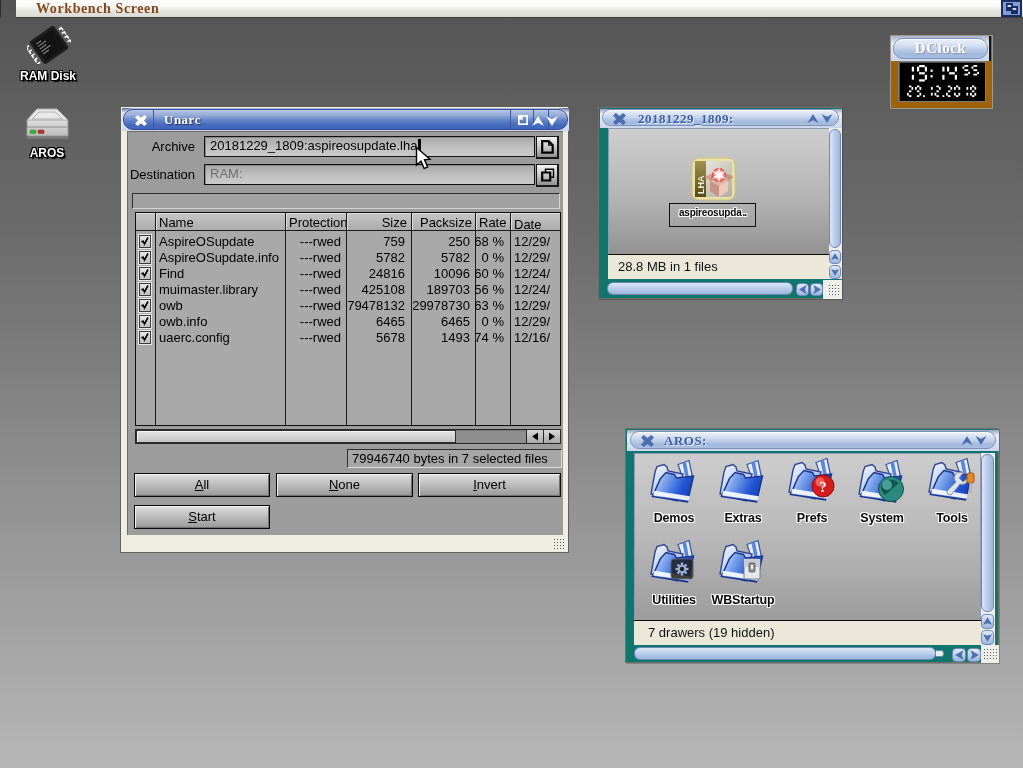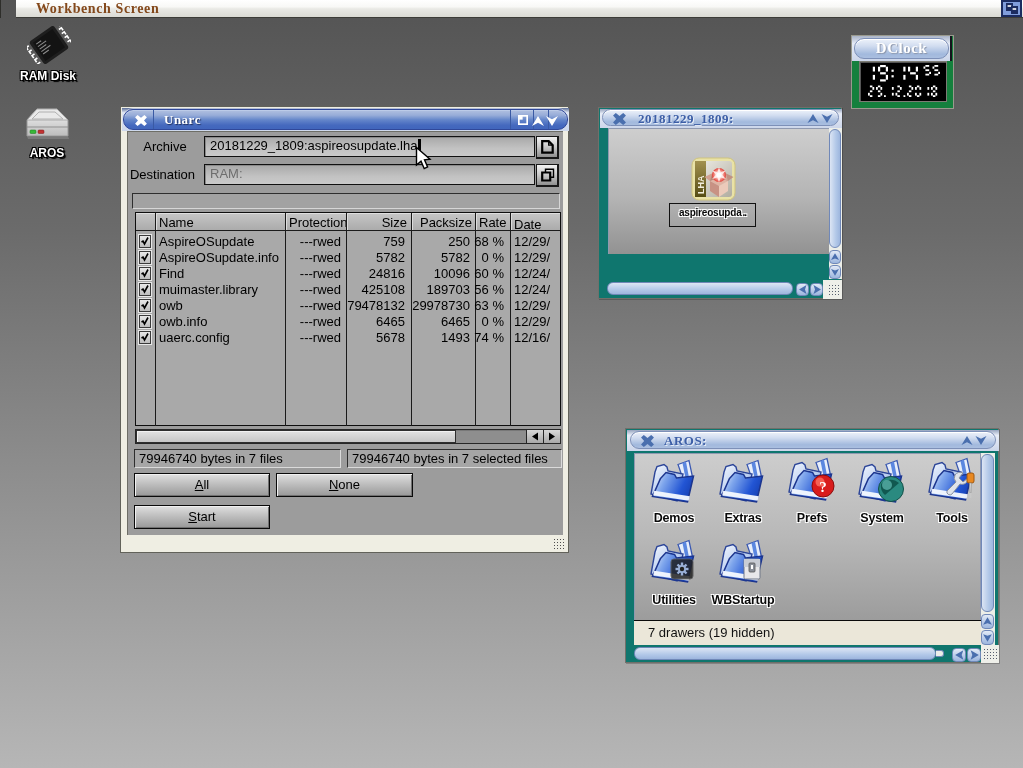--- a/index.html
+++ b/index.html
@@ -109,21 +109,21 @@
   <svg style="position:absolute;right:23px;top:5.5px" width="12" height="10" viewBox="0 0 11 9">
    <path d="M0 9 L5.5 0 L11 9 L5.5 6.2 Z" fill="#fff"></path>
       </svg>
   <div class="abs" style="right:18px;top:0;bottom:0;width:1px;background:#3a5aa4"></div>
   <svg style="position:absolute;right:9px;top:5.5px" width="12" height="10" viewBox="0 0 11 9">
    <path d="M0 0 L5.5 2.8 L11 0 L5.5 9 Z" fill="#fff"></path>
       </svg>
 </div>
 <div class="abs" style="left:6px;top:24px;width:436px;height:404px;background:#9c9c9c;border-left:1px solid #6e6e66;border-top:1px solid #6e6e66"></div>
 
-<div class="abs" style="right:373px;top:32px;width:60px;height:16px;font-size:13px;color:#000;text-align:center">Archive</div>
+<div class="abs" style="right:373px;top:32px;width:60px;height:16px;font-size:13px;color:#000;text-align:right">Archive</div>
 <div class="field" style="left:83px;top:29px;width:331px;height:21px">20181229_1809:aspireosupdate.lha<span style="display:inline-block;width:3px;height:13px;background:#000;vertical-align:-2px;margin-left:1px"></span></div>
 <div class="pbtn" style="left:415px;top:29px;width:23px;height:23px">
  <svg style="position:absolute;left:4px;top:3px" width="13" height="14" viewBox="0 0 13 14">
   <path d="M1.2 1.2 h6.5 l4 4 v7.5 h-10.5 z" fill="none" stroke="#000" stroke-width="2.2"></path>
   <path d="M7.7 1.2 v4 h4" fill="none" stroke="#000" stroke-width="1.3"></path>
       </svg>
 </div>
 <div class="abs" style="right:373px;top:60px;width:80px;height:16px;font-size:13px;color:#000;text-align:right">Destination</div>
 <div class="field" style="left:83px;top:57px;width:331px;height:21px;color:#6e6e6e">RAM:</div>
 <div class="pbtn" style="left:415px;top:57px;width:23px;height:23px">
@@ -238,24 +238,24 @@
           <path d="M11 2.5 L5 6.5 L11 10.5 Z" fill="#000"></path>
         </svg>
       </div>
  <div class="abs" style="left:407px;top:0;width:17px;height:13px;border-left:1px solid #262626;background:linear-gradient(180deg,#d8d8d8,#a8a8a8)">
   <svg width="16" height="13" viewBox="0 0 16 13">
           <path d="M5 2.5 L11 6.5 L5 10.5 Z" fill="#000"></path>
         </svg>
       </div>
 </div>
 
-<div class="statusbox" style="left:13px;top:342px;width:207px;height:19px">79946740 bytes in 7 files</div>
 <div class="statusbox" style="left:226px;top:342px;width:215px;height:19px">79946740 bytes in 7 selected files</div>
 <div class="btn" style="left:13px;top:366px;width:136px;height:24px;line-height:22px"><u>A</u>ll</div>
     <div class="btn" style="left:155px;top:366px;width:137px;height:24px;line-height:22px"><u>N</u>one</div>
+    <div class="btn" style="left:297px;top:366px;width:143px;height:24px;line-height:22px"><u>I</u>nvert</div>
     <div class="btn" style="left:13px;top:398px;width:136px;height:24px;line-height:22px"><u>S</u>tart</div>
     <div class="sgad" style="left:432px;top:431px;width:12px;height:12px"></div>
   </div>
 <div class="silwin" style="left:598px;top:107px;width:244px;height:192px">
 <div class="abs" style="left:1px;top:1px;width:242px;height:19px;background:linear-gradient(180deg,#98a5bf 0%,#e8edf7 25%,#ccd6ea 100%)"></div>
 <div class="pill inact" style="left:3px;top:1px;width:237px;height:17px">
   <svg style="position:absolute;left:10px;top:3px" width="13" height="12" viewBox="0 0 14 13">
    <path d="M3 0 L7 3.2 L11 0 L14 2.6 L10.6 6.5 L14 10.4 L11 13 L7 9.8 L3 13 L0 10.4 L3.4 6.5 L0 2.6 Z" fill="#4a6fae"></path>
       </svg>
   <div class="wtitle inact" style="left:35px;top:1px">20181229_1809:</div>
@@ -299,20 +299,21 @@
     <path d="M37 24 L35 17 L28 20 Z" fill="#d4a898"></path>
     <circle cx="28" cy="18" r="7" fill="url(#star)"></circle>
     <path d="M28 10 l1.6 5.2 5.2-1.6-3.6 4.2 3.6 4.2-5.2-1.6-1.6 5.2-1.6-5.2-5.2 1.6 3.6-4.2-3.6-4.2 5.2 1.6 z" fill="#fff0ec" opacity="0.9"></path>
     <circle cx="28" cy="18" r="2.6" fill="#fff"></circle>
    </g>
   </svg>
       </div>
   <div class="abs" style="left:60px;top:74px;width:87px;height:24px;border:1px solid #111"></div>
   <div class="dlab" style="left:60px;top:78px;width:87px;font-size:10px">aspireosupda<span style="letter-spacing:-1px"> ..</span></div>
 </div>
+<div class="istat" style="left:9px;top:146px;width:222px;height:25px;padding:4px 0 0 10px">28.8 MB in 1 files</div>
 
 <div class="abs" style="left:230px;top:20px;width:13px;height:151px;background:#eceee8">
  <div class="abs" style="left:0px;top:1px;width:12px;height:119px;background:linear-gradient(90deg,#dce5f4 0%,#b2c8e8 60%,#9db6de 100%);border:1px solid #7088b8;border-radius:6px"></div>
  <div class="sarr" style="left:0;top:122px;width:12px;height:14px">
   <svg width="10" height="12" viewBox="0 0 10 10" style="margin:0 auto">
           <path d="M1 8 L5 1.2 L9 8 L5 6.6 Z" class="bluearr"></path>
         </svg>
       </div>
  <div class="sarr" style="left:0;top:137px;width:12px;height:14px">
   <svg width="10" height="12" viewBox="0 0 10 10" style="margin:0 auto">
@@ -567,21 +568,21 @@
       </svg>
     </div>
 <div class="sarr" style="left:341px;top:219px;width:14px;height:14px">
  <svg width="13" height="12" viewBox="0 0 10 10">
         <path d="M1.8 1 L8.6 5 L1.8 9 L3.2 5 Z" class="bluearr"></path>
       </svg>
     </div>
 <div class="abs" style="left:355px;top:216px;width:18px;height:18px;background:#eeefe9"></div>
     <div class="sgad" style="left:357px;top:219px;width:14px;height:13px;background-image:radial-gradient(circle,#565e6e 34%,transparent 38%);background-size:3px 3px"></div>
 </div>
-<div class="abs" style="left:851px;top:35px;width:103px;height:74px;background:#15803d;border:1px solid #9a9a8e">
+<div class="abs" style="left:890px;top:35px;width:103px;height:74px;background:#a16207;border:1px solid #9a9a8e">
 <div class="abs" style="left:0px;top:0px;width:100px;height:25px;background:linear-gradient(180deg,#aab4c8 0%,#e4eaf6 30%,#ccd6ea 100%);border-right:2px solid #14141c"></div>
 <div class="pill inact" style="left:2px;top:2px;width:95px;height:21px;border-radius:10px">
  <div class="wtitle" style="left:0;right:0;top:1px;text-align:center;color:#fff;text-shadow:1px 1px 1px #8a94a8;font-size:15px">DClock</div>
 </div>
 <div class="abs" style="left:7px;top:25px;width:88px;height:41px;background:#000;border:1px solid #7c7c74;box-shadow:inset 1px 1px 0 #555"></div>
 <svg style="position:absolute;left:9px;top:27px" width="84" height="37" viewBox="0 0 84 37">
       <rect x="11.8" y="3.7" width="2.2" height="4.8" fill="#fff"></rect>
       <rect x="11.8" y="11.9" width="2.2" height="4.8" fill="#fff"></rect>
       <rect x="19.1" y="2.0" width="5.7" height="2.2" fill="#fff"></rect>
       <rect x="24.8" y="3.7" width="2.2" height="4.8" fill="#fff"></rect>

